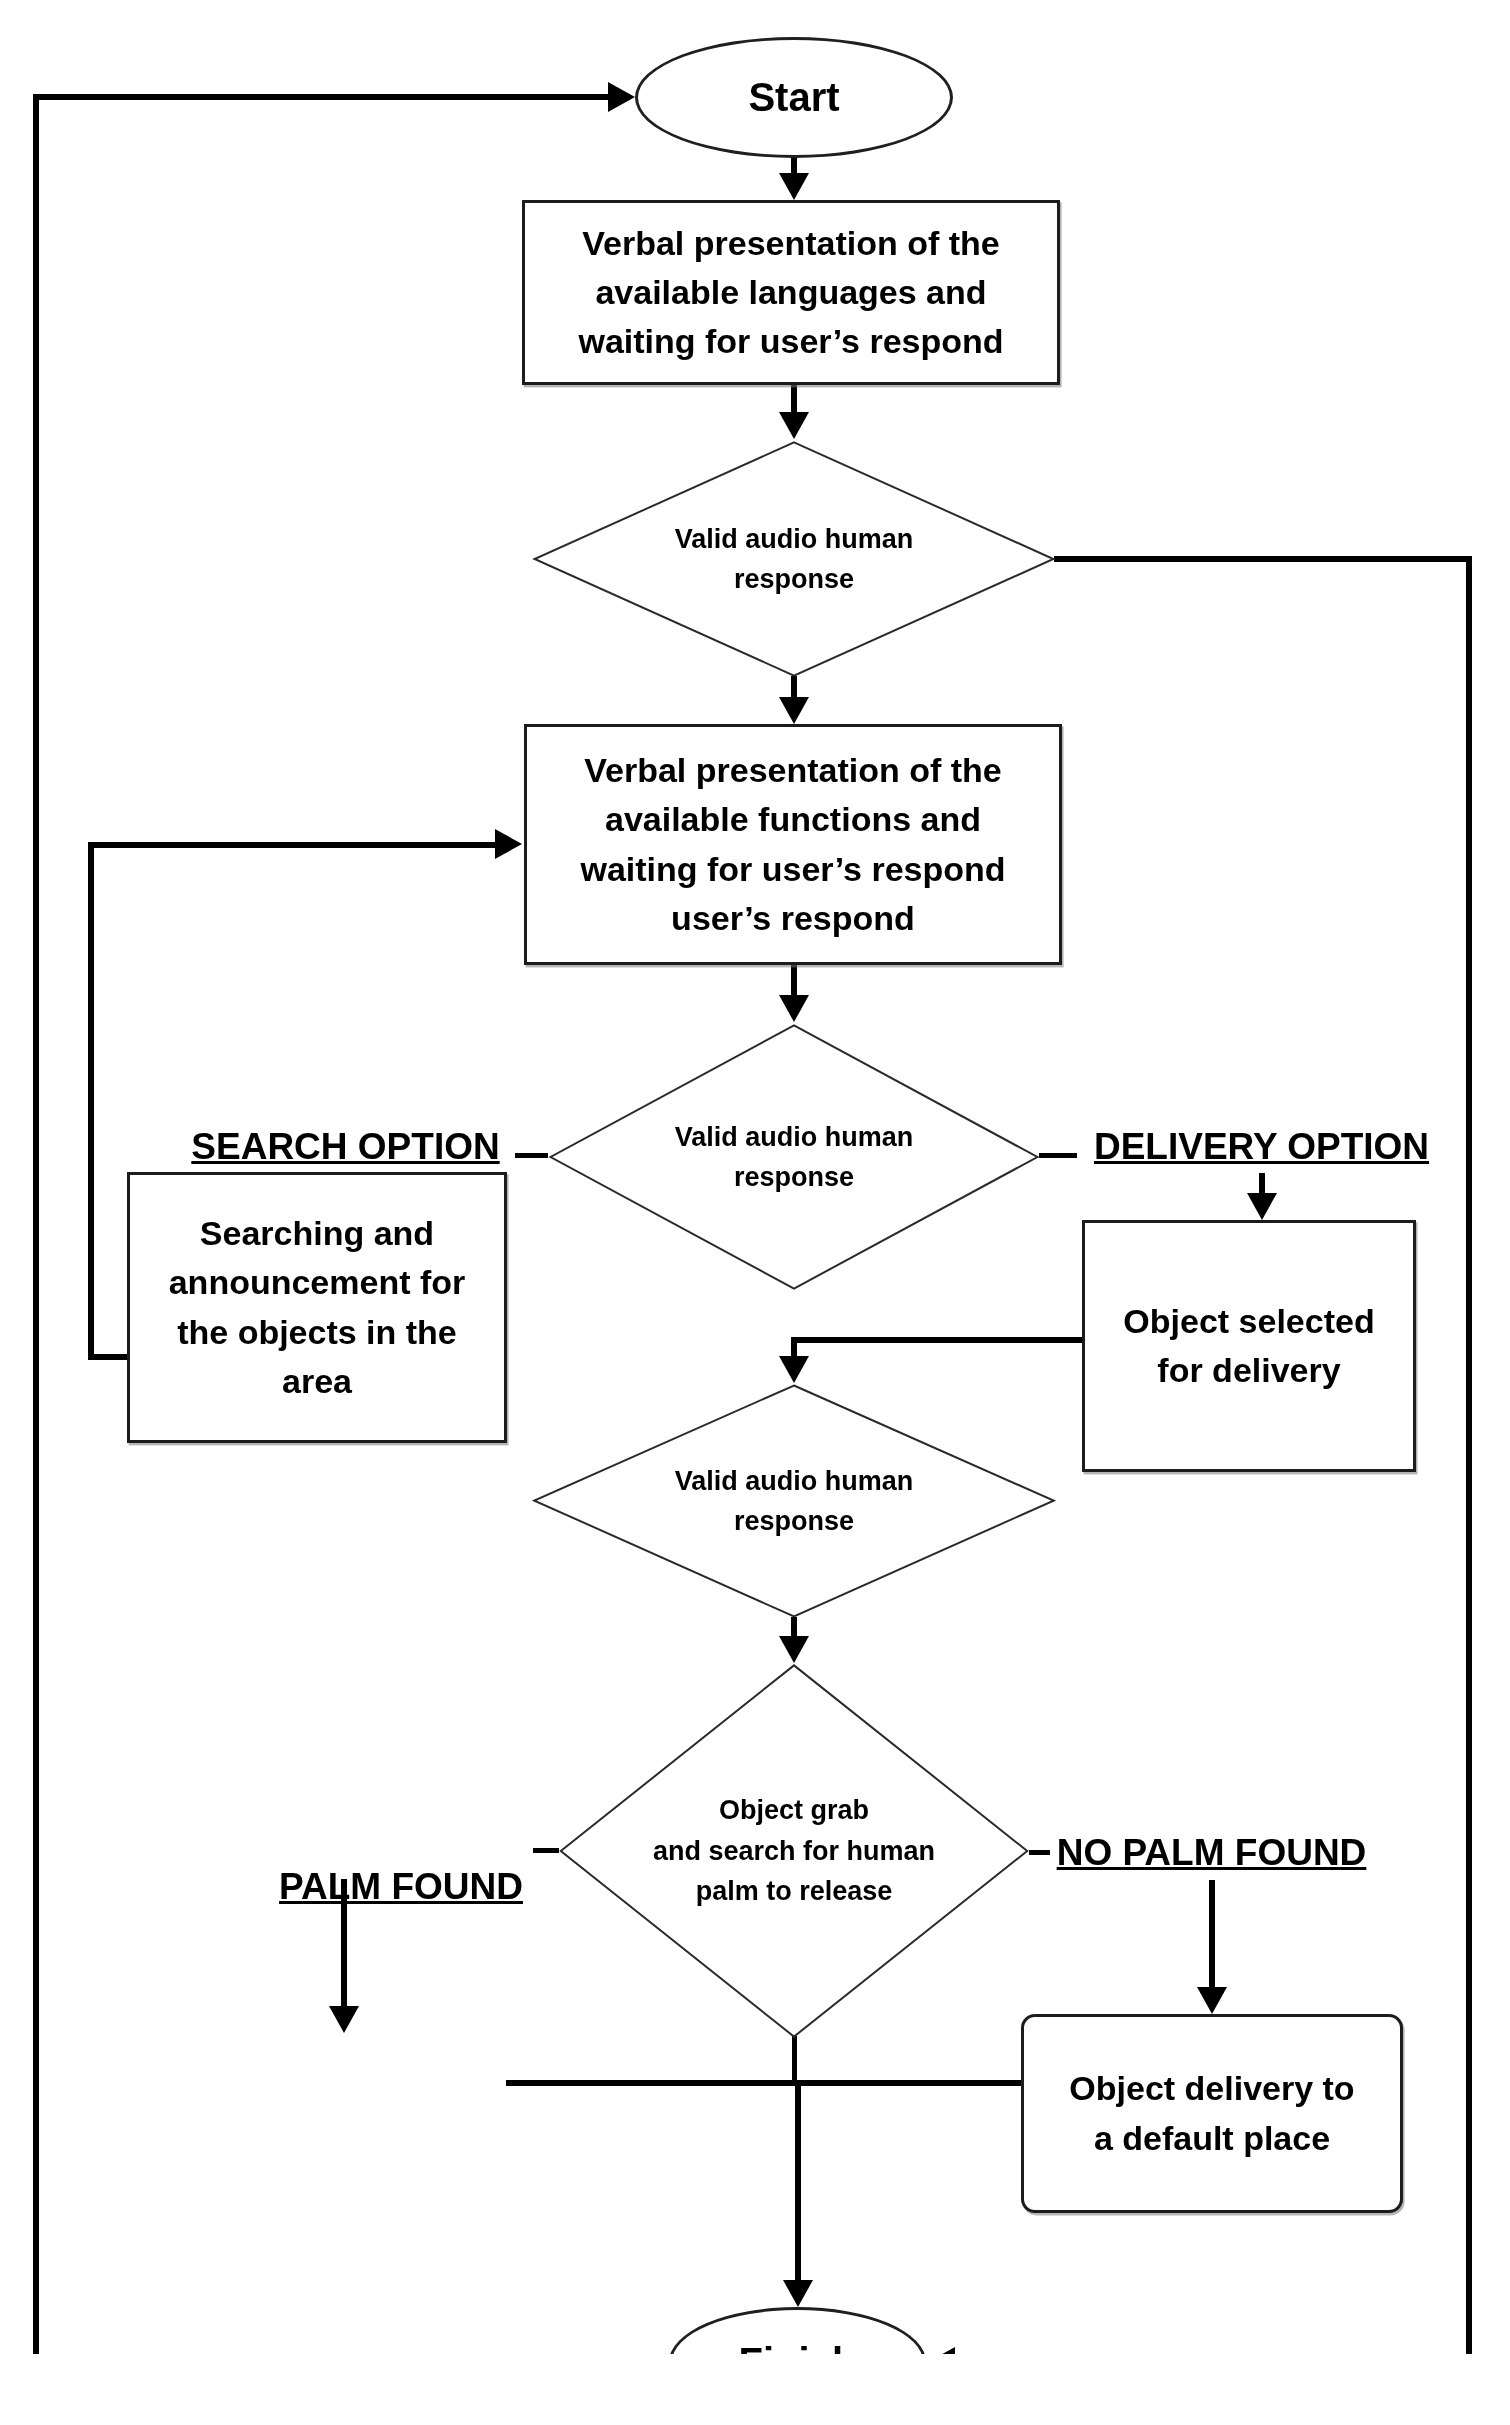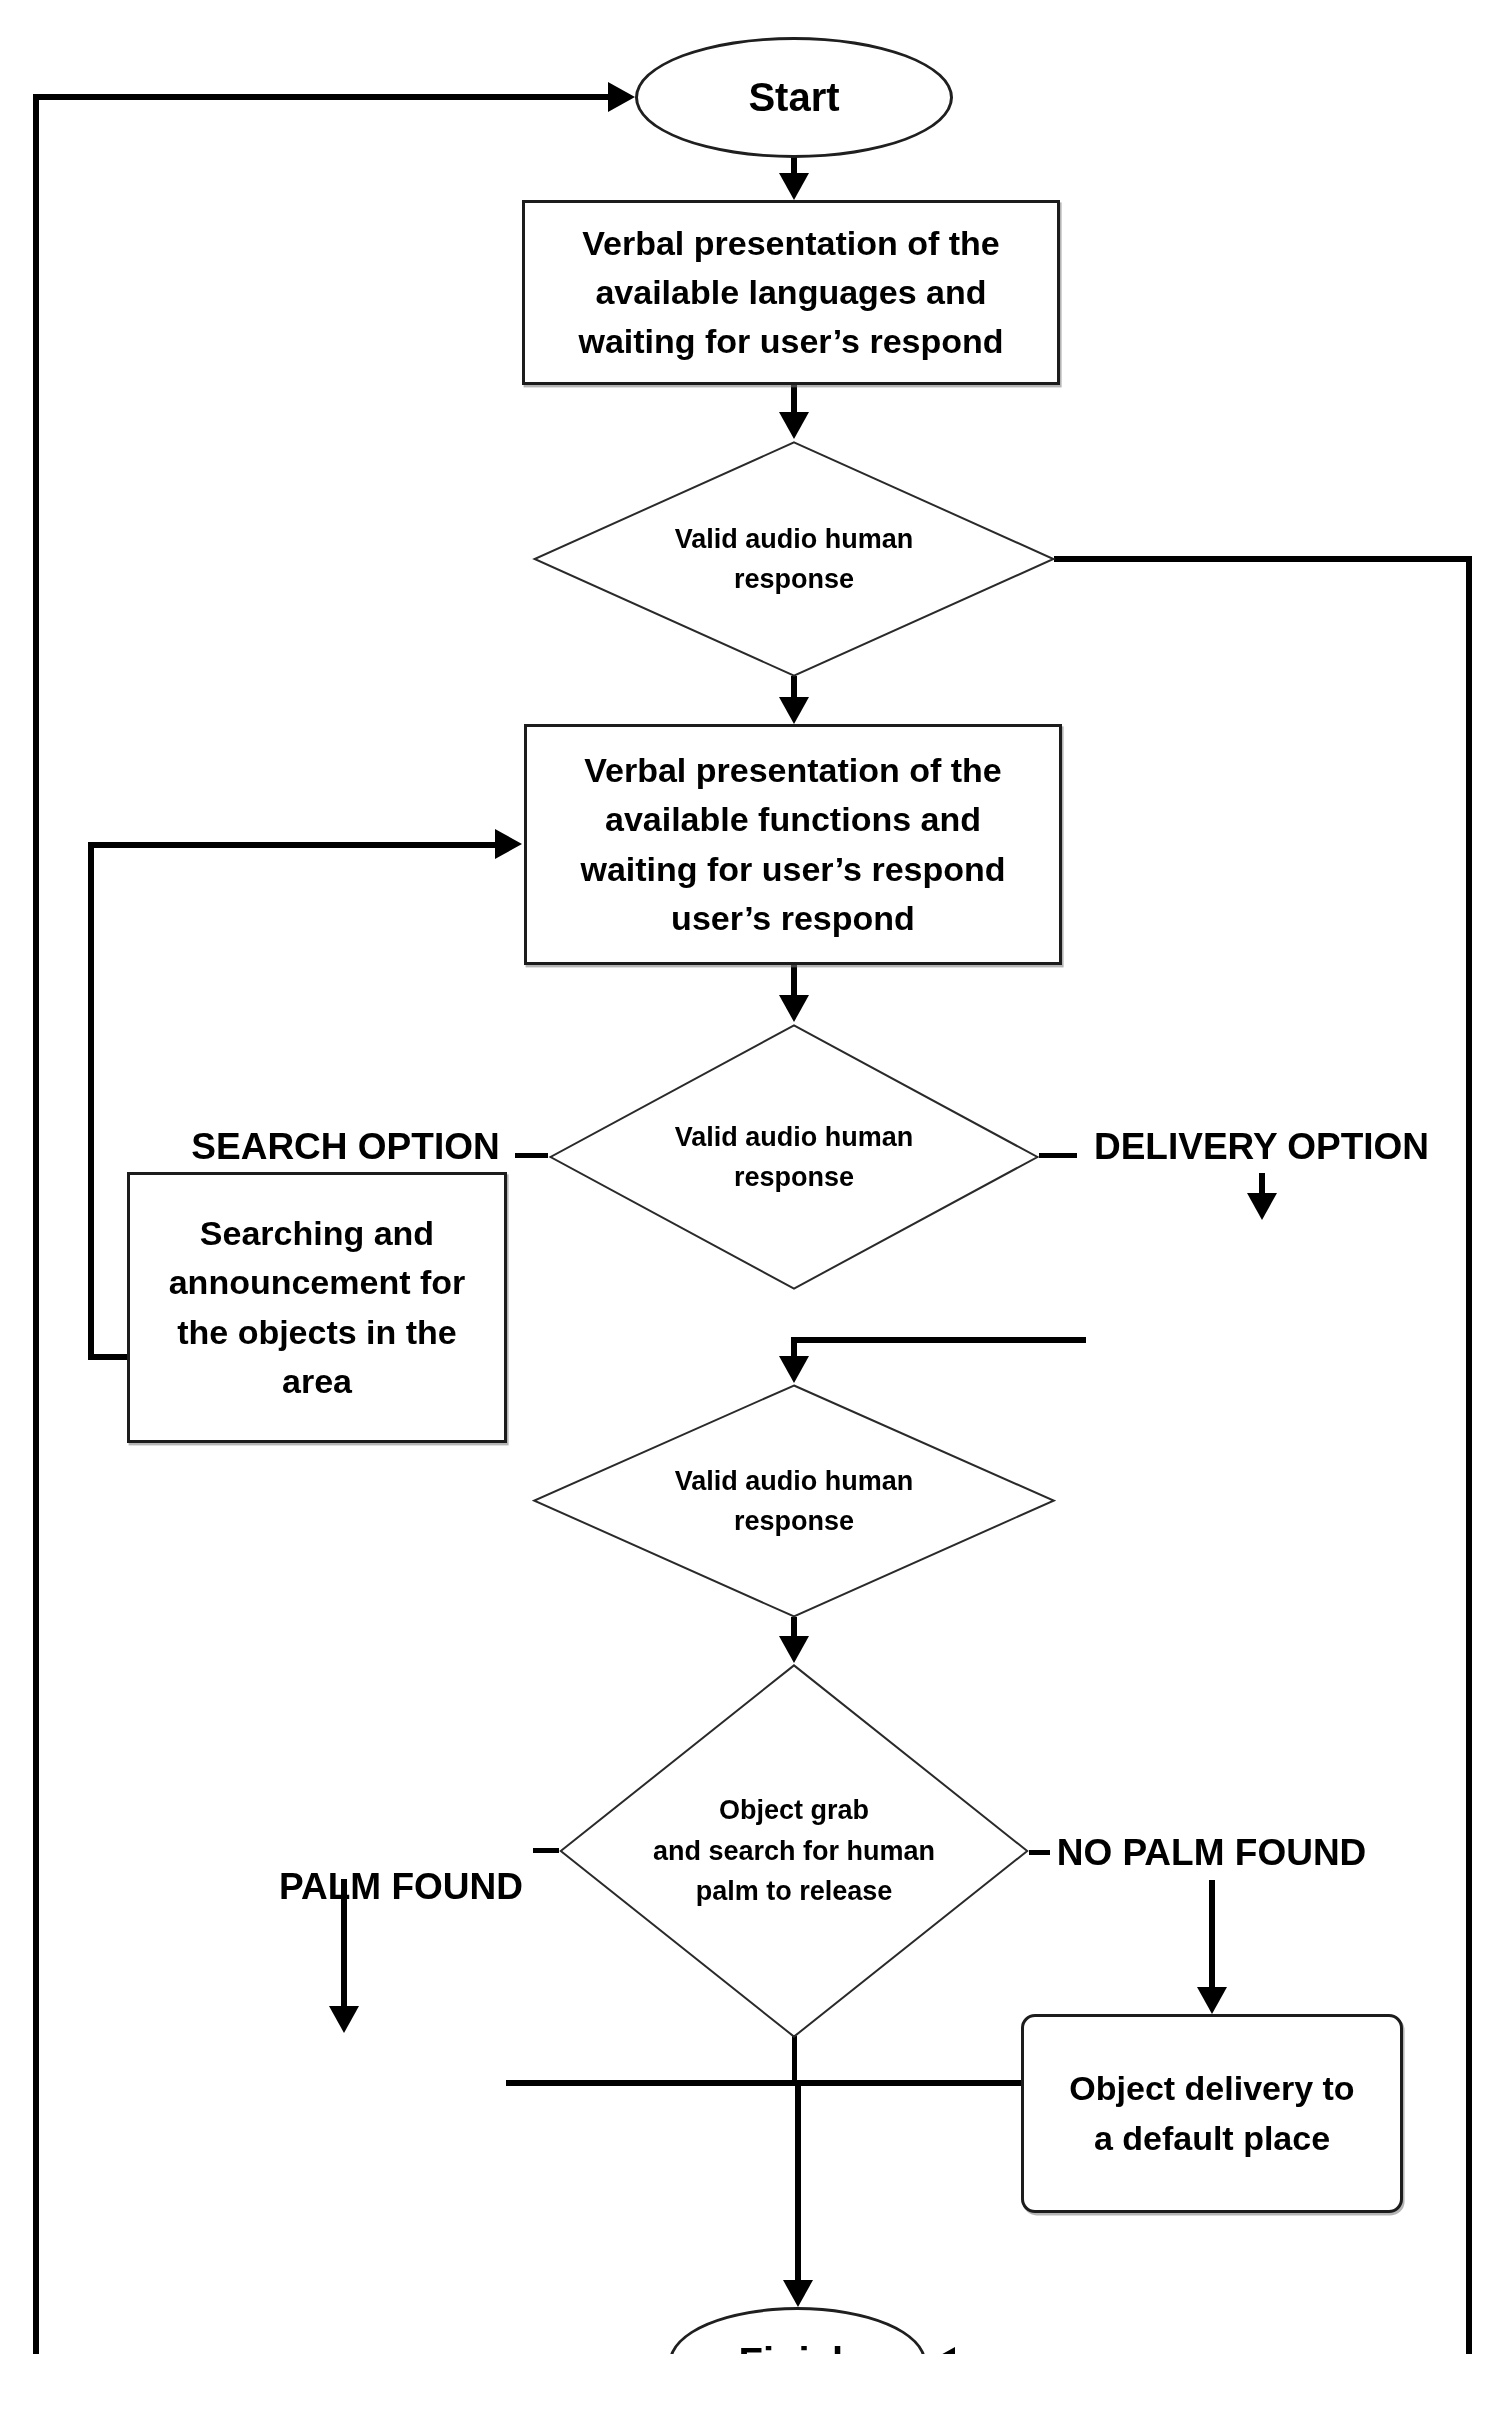--- a/index.html
+++ b/index.html
@@ -16,21 +16,21 @@
     border:3.2px solid #1c1c1c;box-shadow:1.6px 2.4px 0 rgba(120,120,120,.55);
     font-size:34px;line-height:1.45;
   }
   .oval{
     position:absolute;box-sizing:border-box;background:#fff;
     border:3.2px solid #1f1f1f;border-radius:50%;font-size:40px;
   }
   .diamond-wrap{position:absolute;}
   .diamond-wrap svg{position:absolute;left:0;top:0;}
   .diamond-label{position:absolute;left:0;top:0;width:100%;height:100%;font-size:27px;line-height:1.5;}
-  .branch-label{position:absolute;font-size:37px;font-weight:700;display:flex;align-items:center;justify-content:center;white-space:nowrap;}
+  .branch-label{position:absolute;font-size:37px;font-weight:700;display:flex;align-items:center;justify-content:center;white-space:nowrap;text-decoration:underline;}
   .line{position:absolute;background:#000;}
   .ah{position:absolute;width:0;height:0;}
   .ah-down{border-left:15px solid transparent;border-right:15px solid transparent;border-top:27px solid #000;}
   .ah-right{border-top:15px solid transparent;border-bottom:15px solid transparent;border-left:27px solid #000;}
   .ah-left{border-top:15px solid transparent;border-bottom:15px solid transparent;border-right:27px solid #000;}
 </style>
 </head>
 <body>
 
 <div id="canvas">
@@ -106,20 +106,22 @@
   <div class="rect-box node-text" style="left:524px;top:724px;width:538px;height:241px;">Verbal presentation of the
 available functions and
 waiting for user’s respond
 user’s respond</div>
 
   <div class="rect-box node-text" style="left:127px;top:1172px;width:380px;height:271px;">Searching and
 announcement for
 the objects in the
 area</div>
 
+  <div class="rect-box node-text" style="left:1082px;top:1220px;width:334px;height:252px;">Object selected
+for delivery</div>
 
 
   <div class="rect-box node-text" style="left:1021px;top:2014px;width:382px;height:199px;border-radius:14px;">Object delivery to
 a default place</div>
 
   <div class="diamond-wrap" style="left:532px;top:440px;width:524px;height:238px;">
     <svg width="524" height="238" viewBox="0 0 660 300">
       <polygon points="330,3 657,150 330,297 3,150" fill="#ffffff" stroke="#2a2a2a" stroke-width="2.5"></polygon>
     </svg>
     <div class="diamond-label node-text">Valid audio human

